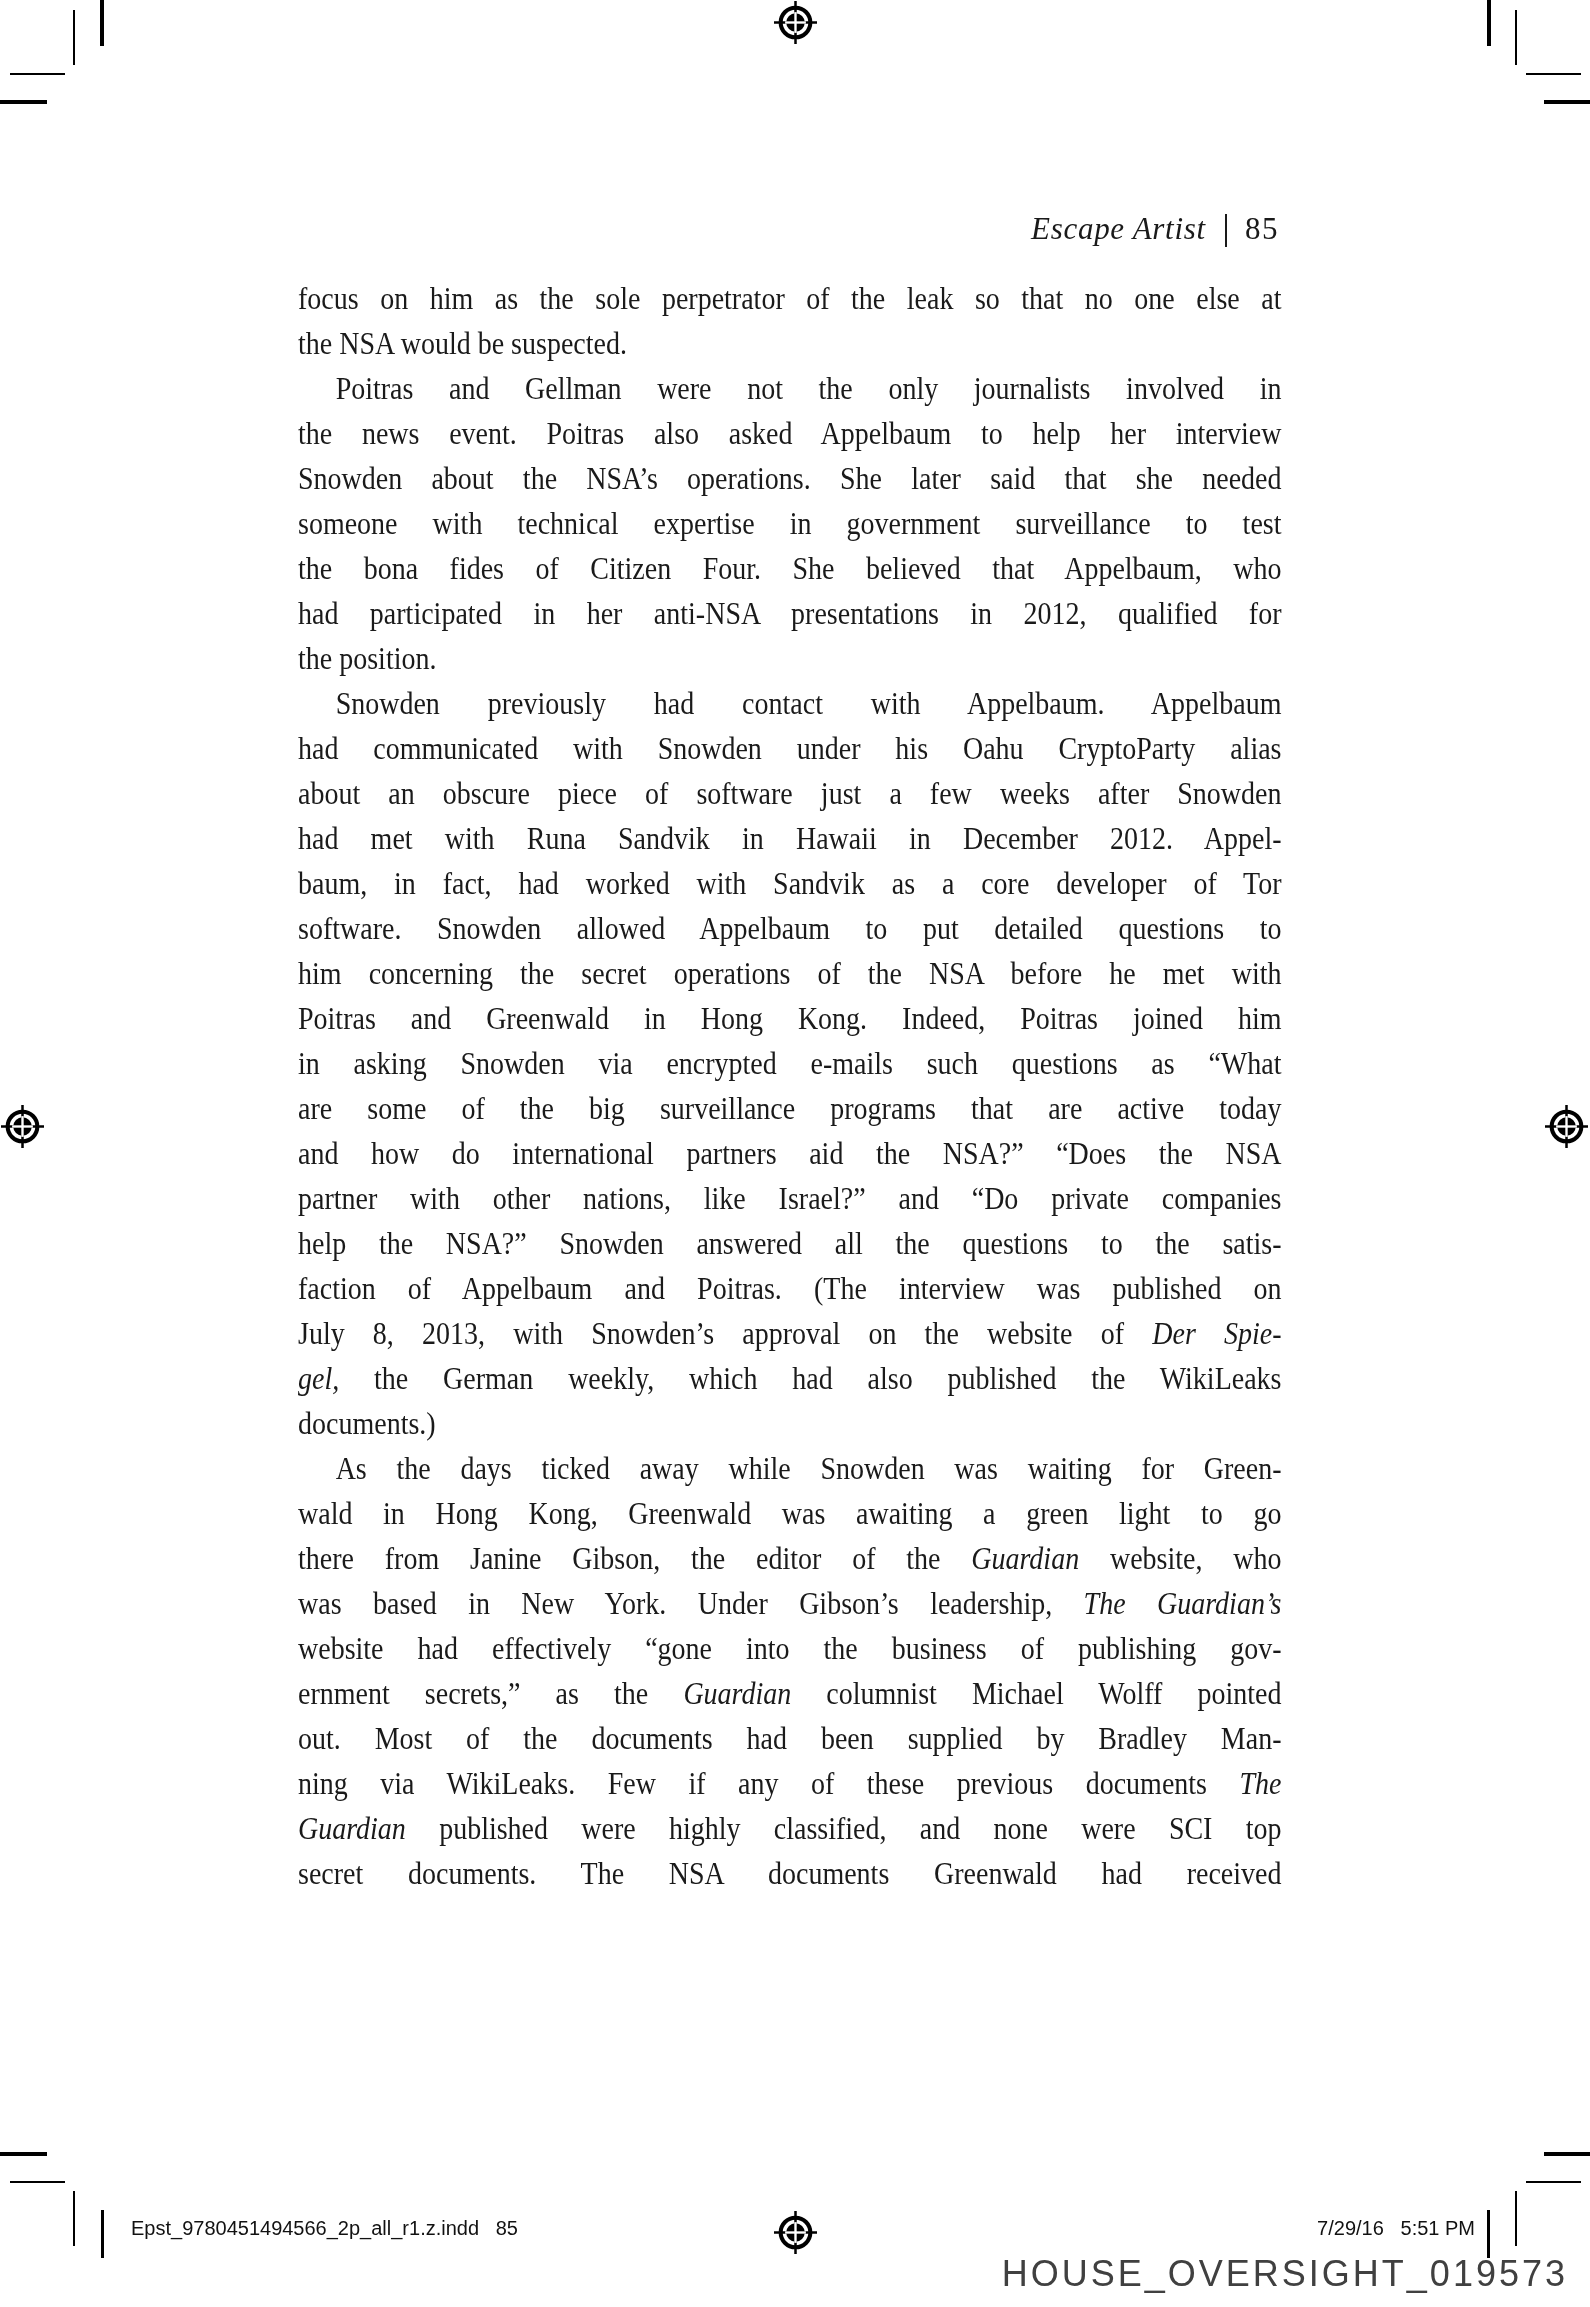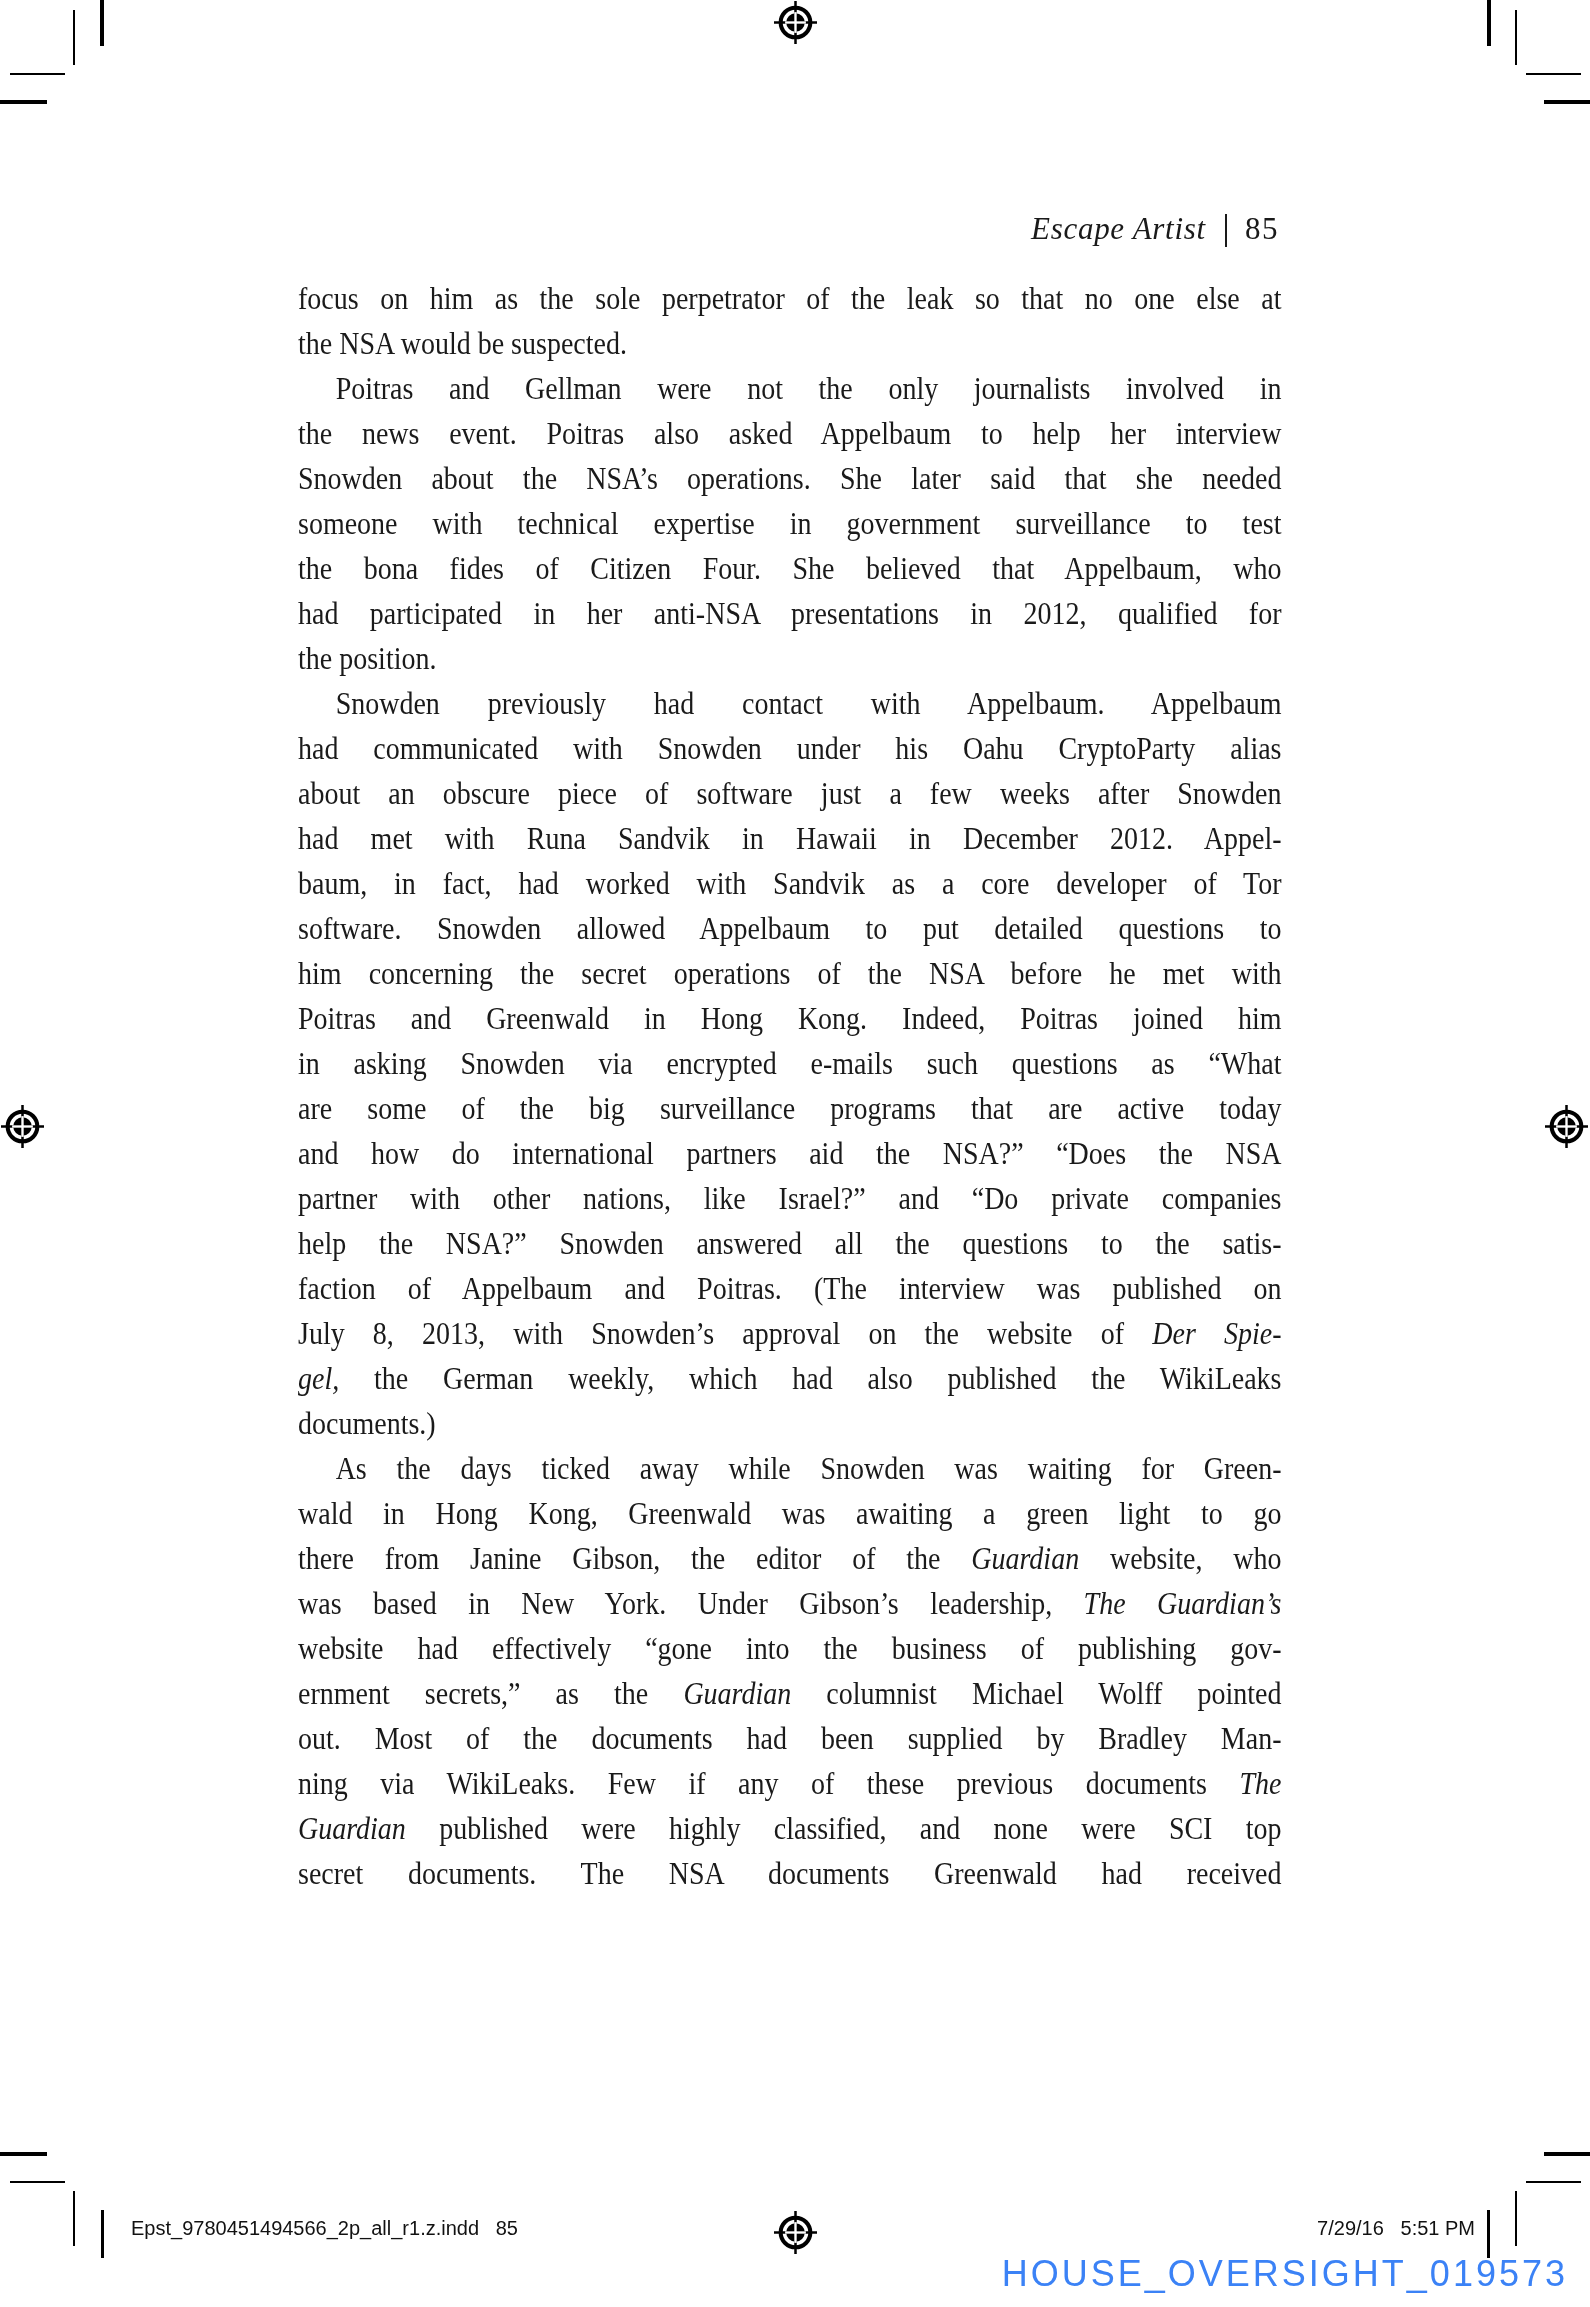--- a/index.html
+++ b/index.html
@@ -36,21 +36,21 @@
   
   .foot{
     position:absolute;font-family:"Liberation Sans", sans-serif;
     font-size:20px;color:#111;white-space:pre;
   }
   .foot.fileinfo{left:131px;top:2217px;}
   .foot.stamp{right:115px;top:2217px;}
   .watermark{
     position:absolute;right:22px;top:2253px;
     font-family:"Liberation Sans", sans-serif;font-size:36px;
-    letter-spacing:3px;color:#3b82f6;white-space:pre;
+    letter-spacing:3px;color:#404040;white-space:pre;
   }
 </style>
 </head>
 <body>
 
 <div class="crop" style="left:73px;top:9.6px;width:2.2px;height:55px;"></div>
 <div class="crop" style="left:100px;top:0;width:3.7px;height:46px;"></div>
 <div class="crop" style="left:9.6px;top:73px;width:55px;height:2.2px;"></div>
 <div class="crop" style="left:0;top:100px;width:47px;height:3.7px;"></div>
 

